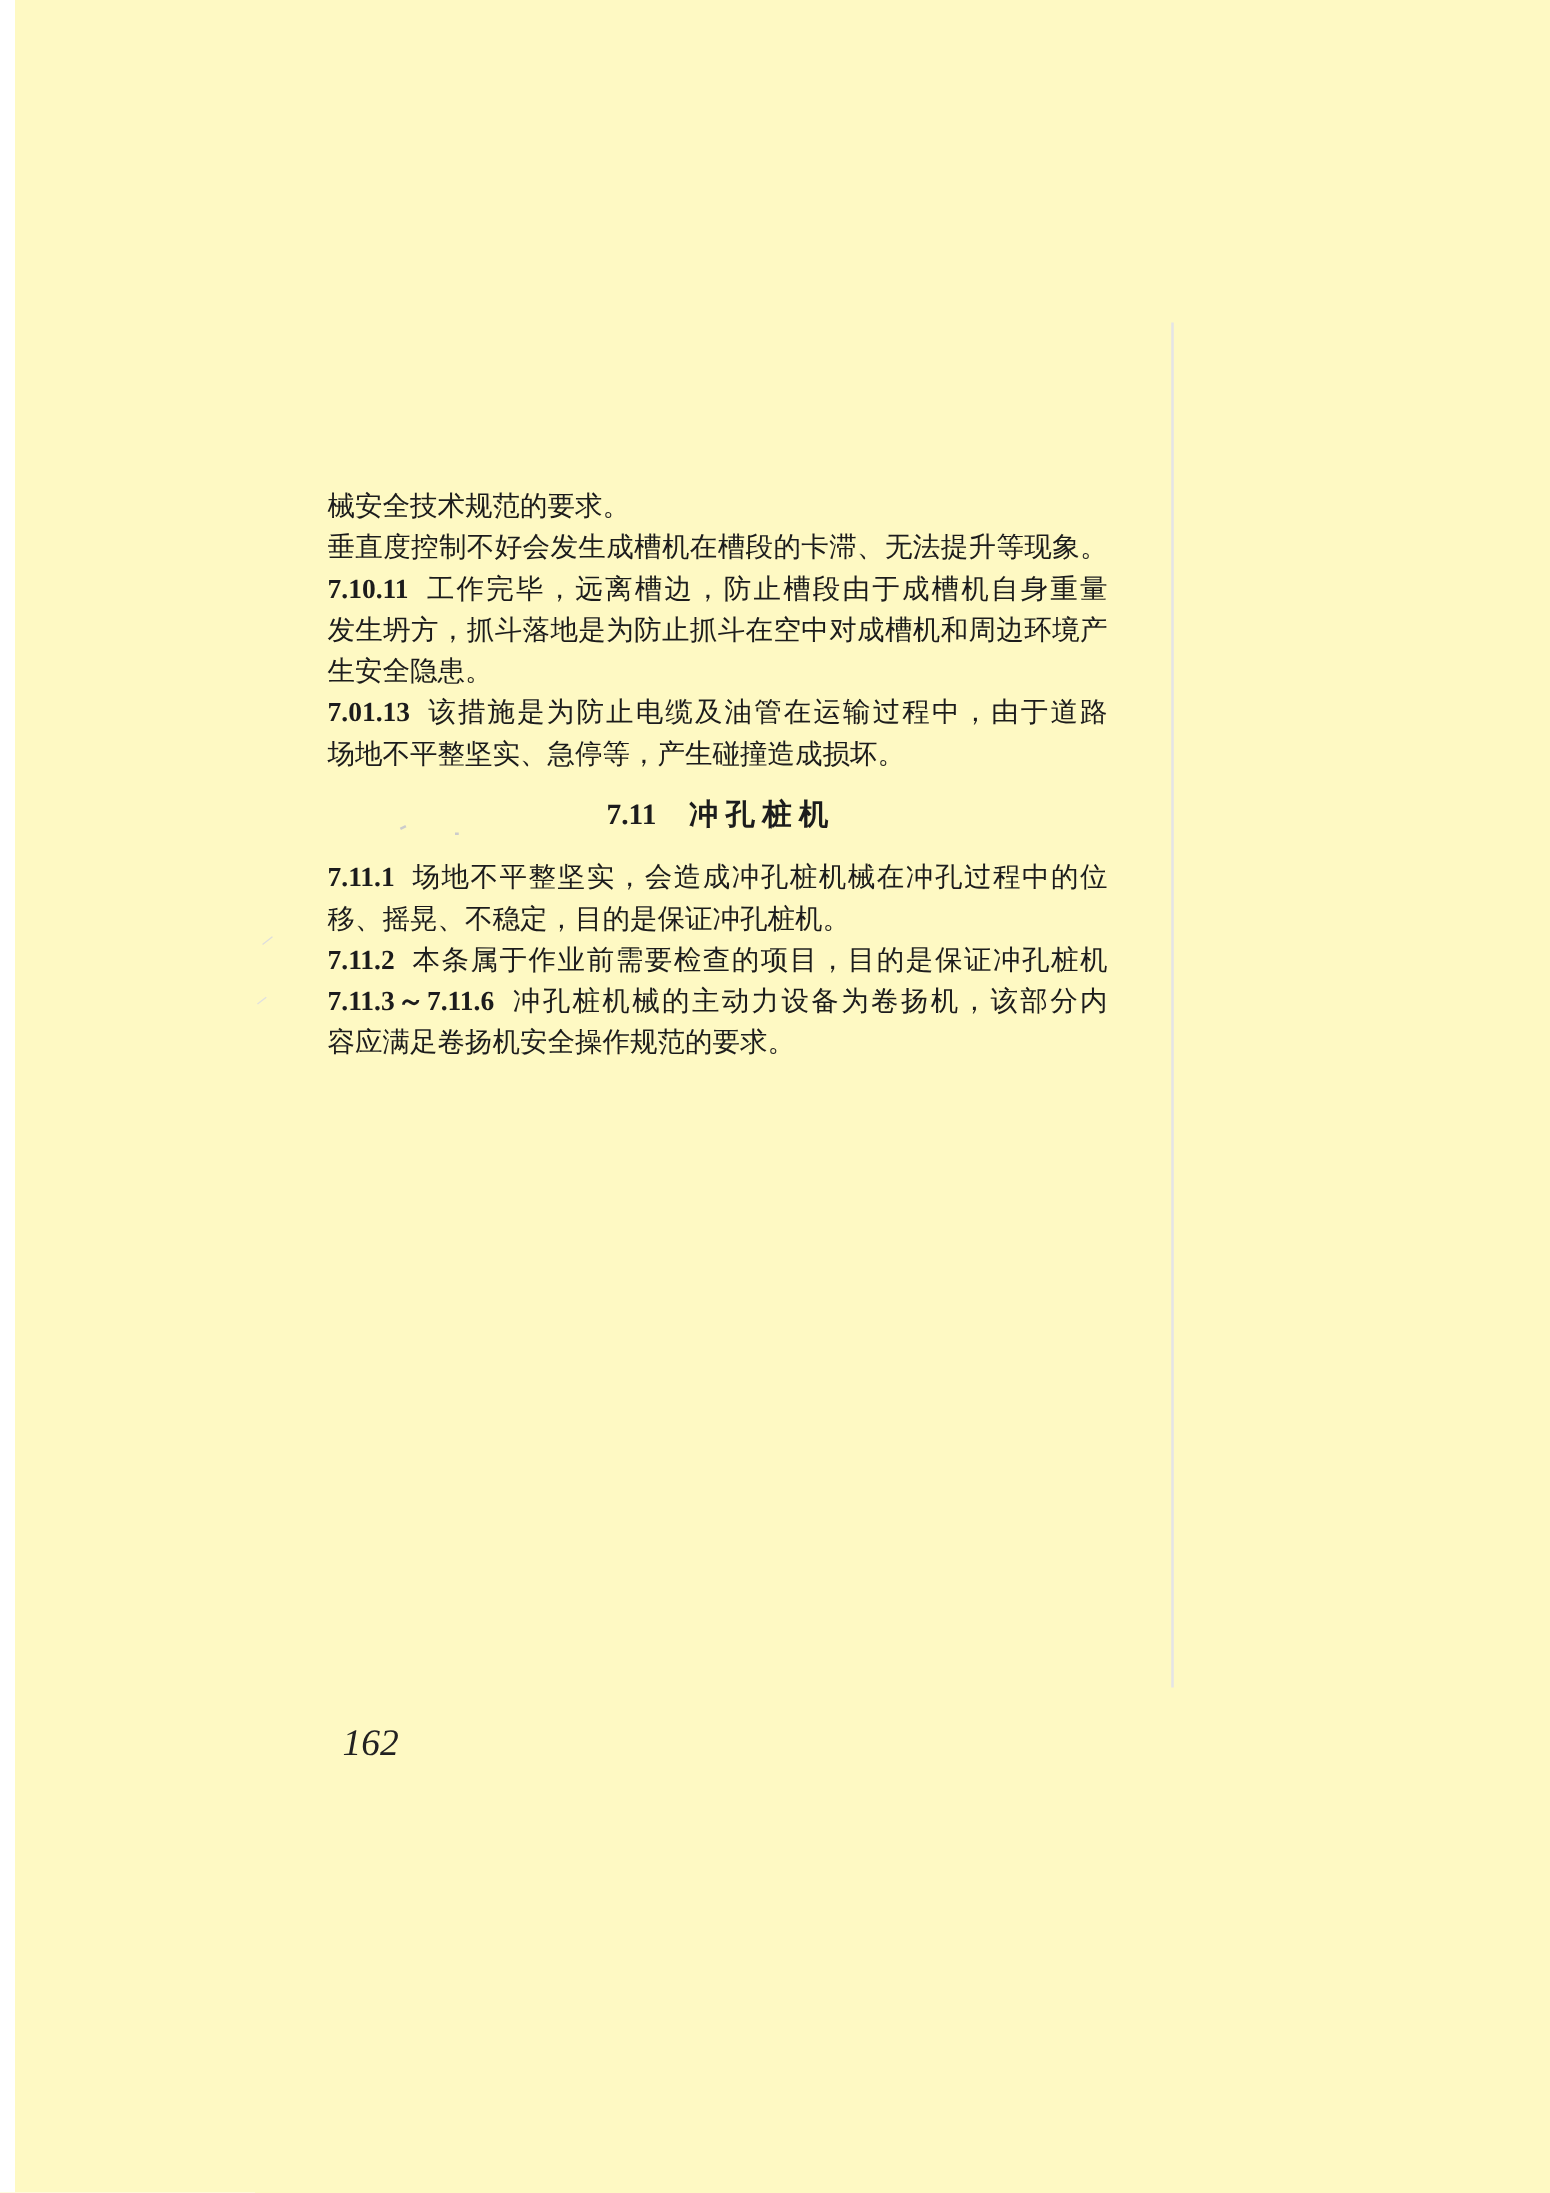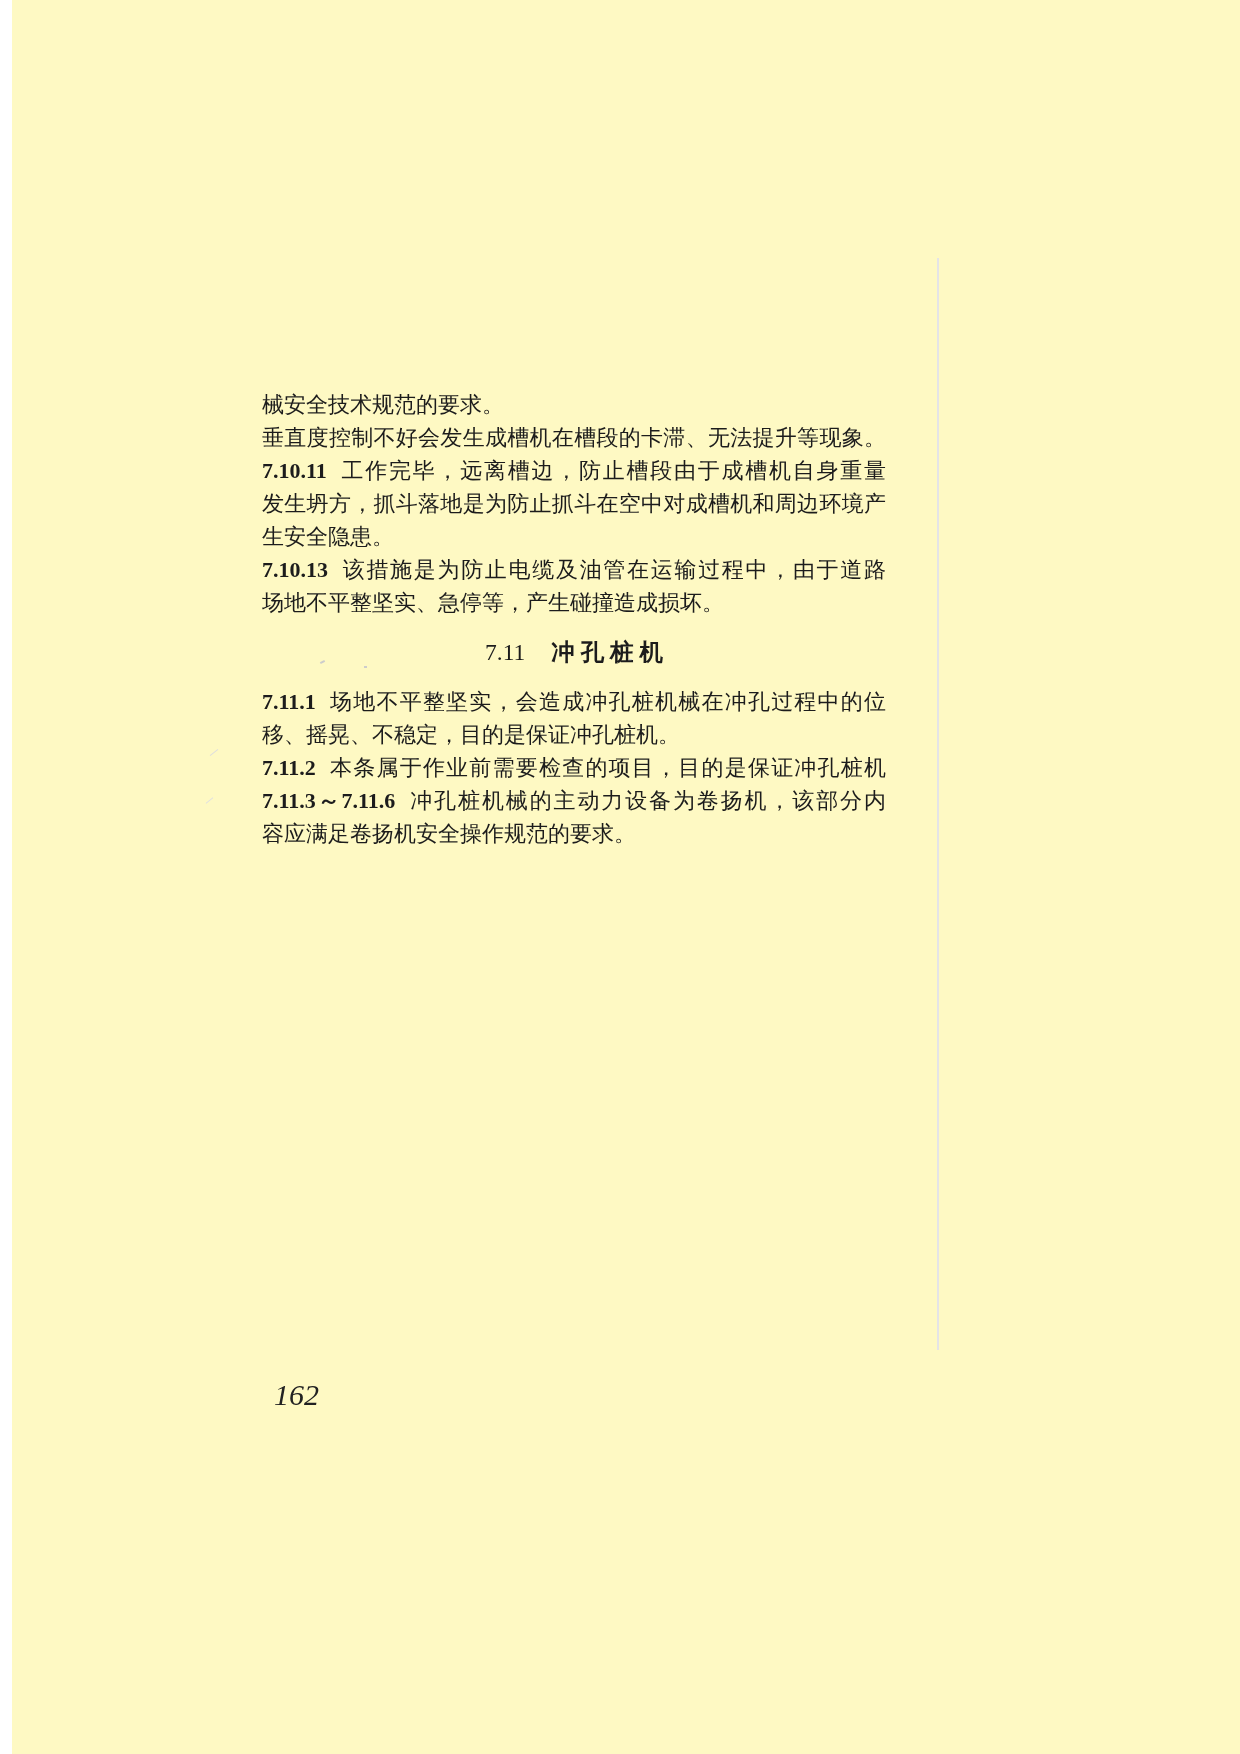--- a/index.html
+++ b/index.html
@@ -29,21 +29,21 @@
   }
   .line{height:33px;overflow:visible}
   .fill{text-align:justify;text-align-last:justify;-moz-text-align-last:justify}
   .num{font-weight:bold}
   .num:not(:empty){margin-right:13px}
 
   .heading{
     height:33px;margin:17px 0 16px;
     text-align:center;font-weight:bold;font-size:23.5px;
   }
-  .heading .hnum{margin-right:26px;font-weight:normal}
+  .heading .hnum{margin-right:26px;font-weight:bold}
   .heading .htitle{font-weight:bold}
 
   .pagenum{
     position:absolute;left:262px;top:1378px;
     font-size:30px;font-style:italic;
     color:#222222;
   }
 </style>
 </head>
 <body>
@@ -57,21 +57,21 @@
   <div class="speck s4"></div>
   <div class="speck s5"></div>
 
   <div class="textblock">
 
     <div class="line"><b class="num"></b><span class="t">械安全技术规范的要求。</span></div>
     <div class="line fill"><b class="num"></b><span class="t">垂直度控制不好会发生成槽机在槽段的卡滞、无法提升等现象。</span></div>
     <div class="line fill"><b class="num">7.10.11</b><span class="t">工作完毕，远离槽边，防止槽段由于成槽机自身重量</span></div>
     <div class="line fill"><b class="num"></b><span class="t">发生坍方，抓斗落地是为防止抓斗在空中对成槽机和周边环境产</span></div>
     <div class="line"><b class="num"></b><span class="t">生安全隐患。</span></div>
-    <div class="line fill"><b class="num">7.10.13</b><span class="t">该措施是为防止电缆及油管在运输过程中，由于道路</span></div>
+    <div class="line fill"><b class="num">7.01.13</b><span class="t">该措施是为防止电缆及油管在运输过程中，由于道路</span></div>
     <div class="line"><b class="num"></b><span class="t">场地不平整坚实、急停等，产生碰撞造成损坏。</span></div>
 
     <div class="heading"><b class="hnum">7.11</b><b class="htitle">冲 孔 桩 机</b></div>
 
     <div class="line fill"><b class="num">7.11.1</b><span class="t">场地不平整坚实，会造成冲孔桩机械在冲孔过程中的位</span></div>
     <div class="line"><b class="num"></b><span class="t">移、摇晃、不稳定，目的是保证冲孔桩机。</span></div>
     <div class="line fill"><b class="num">7.11.2</b><span class="t">本条属于作业前需要检查的项目，目的是保证冲孔桩机</span></div>
     <div class="line fill"><b class="num">7.11.3～7.11.6</b><span class="t">冲孔桩机械的主动力设备为卷扬机，该部分内</span></div>
     <div class="line"><b class="num"></b><span class="t">容应满足卷扬机安全操作规范的要求。</span></div>
 

